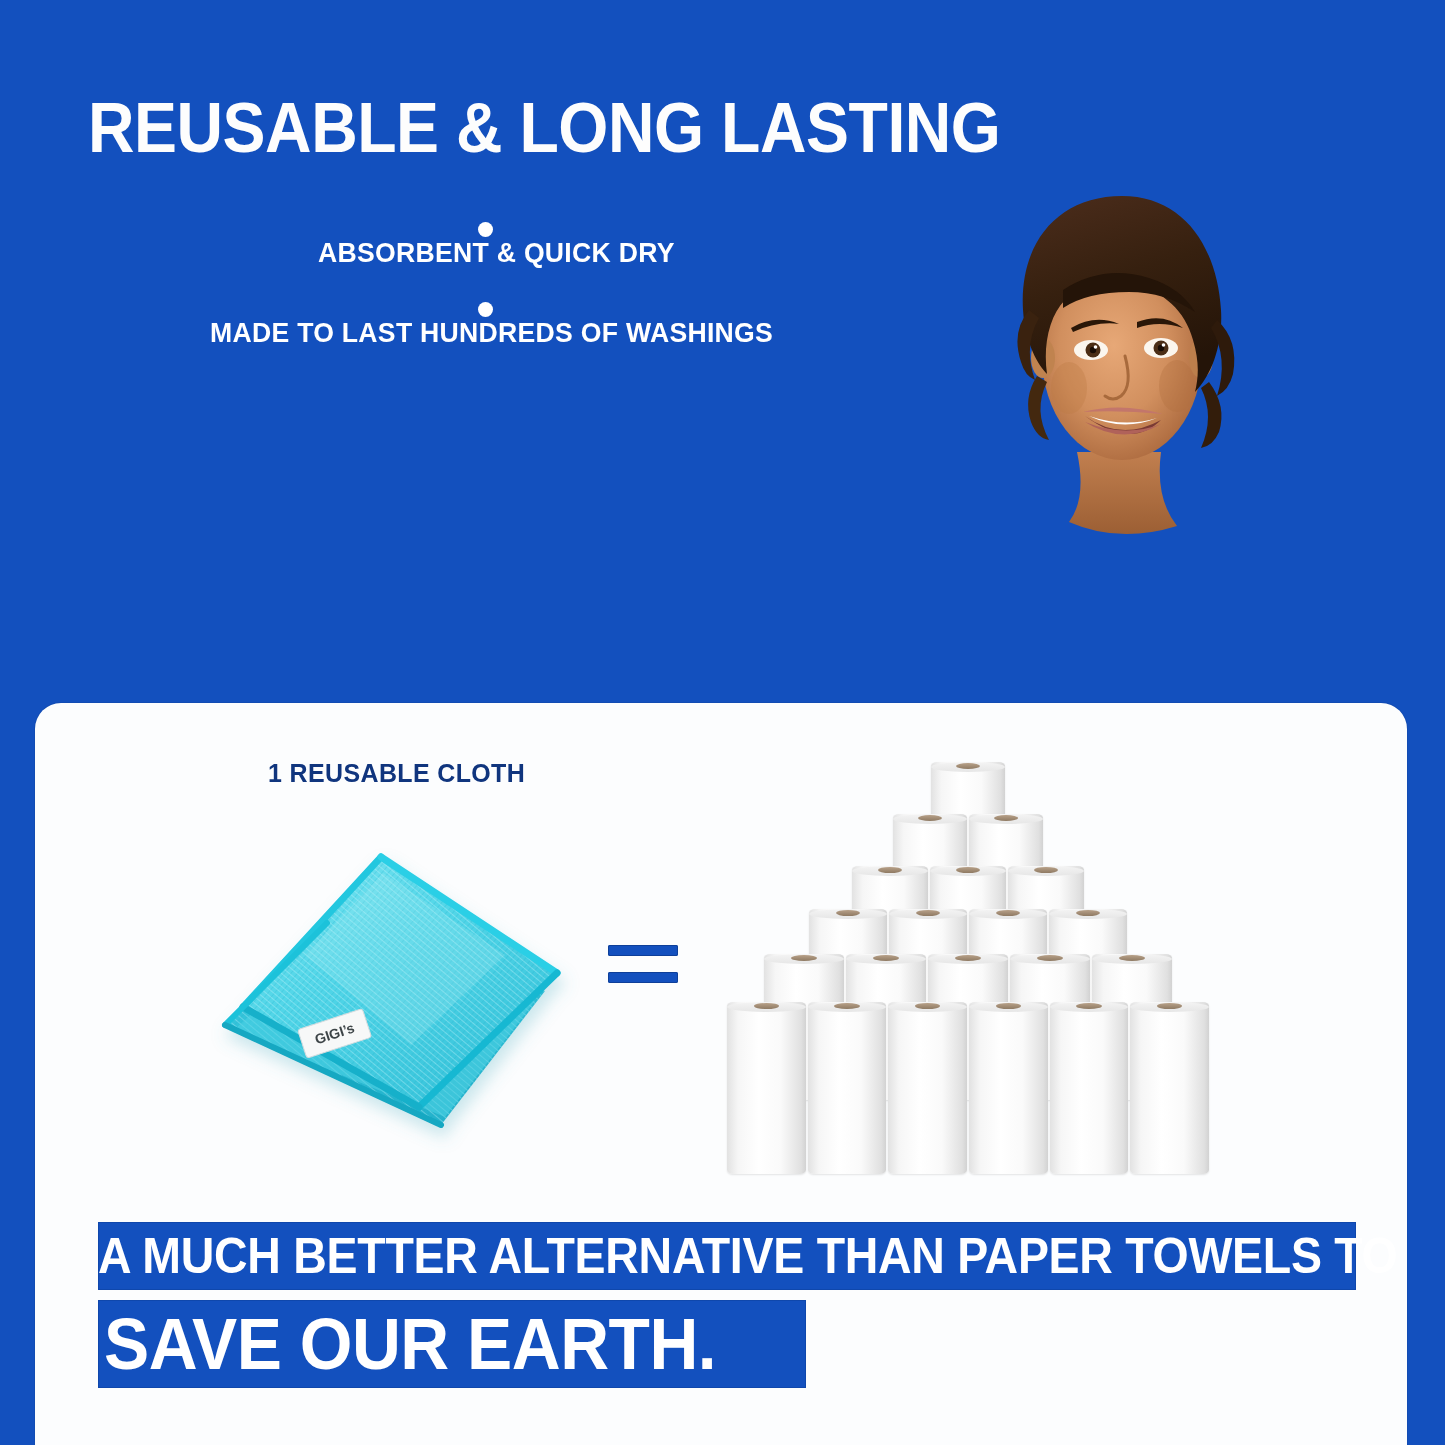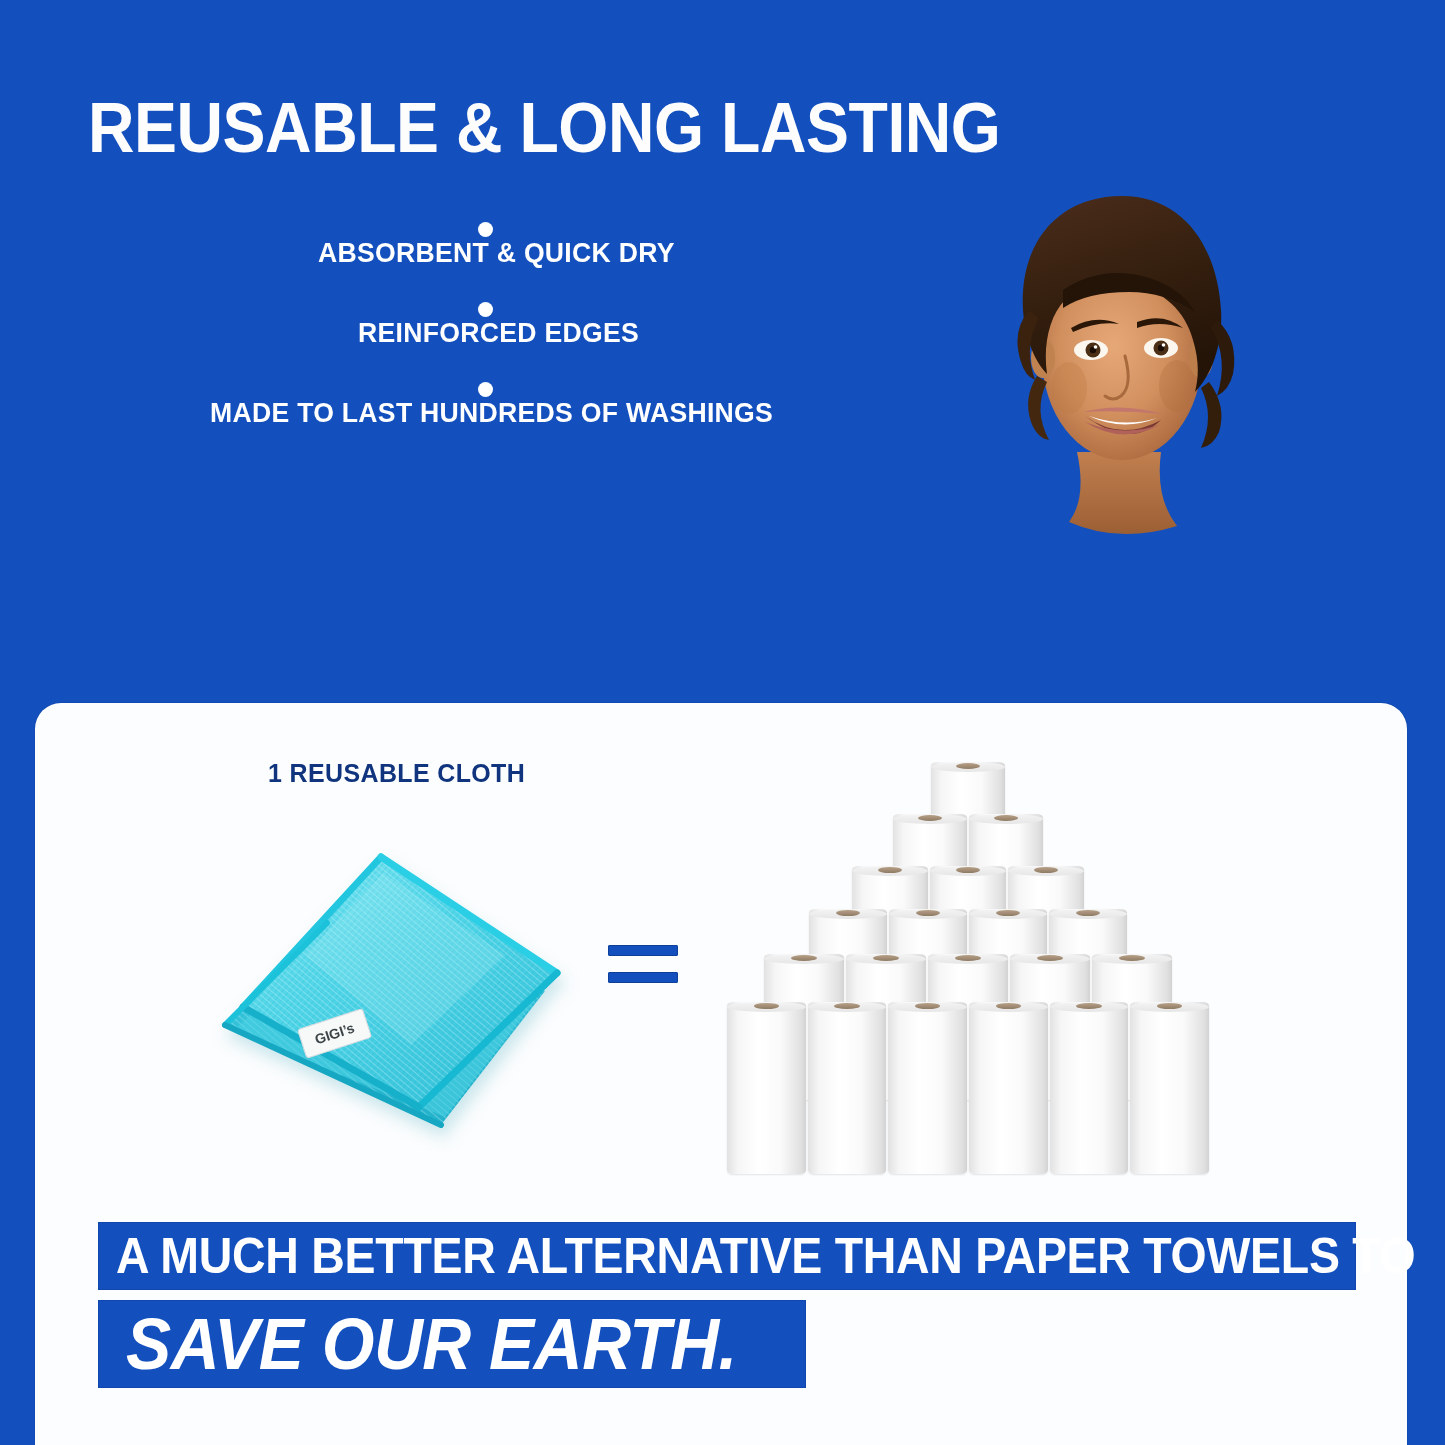--- a/index.html
+++ b/index.html
@@ -108,40 +108,36 @@
   
   .banner{
     position:absolute;background:#1350BE;
     display:flex;align-items:center;
     box-shadow:inset 0 0 0 1px #0F47AC;
   }
   .banner span{
     color:#FFFFFF;font-weight:bold;white-space:nowrap;
     transform-origin:left center;
   }
-  .banner-1{left:98px;top:1222px;height:68px;width:1258px;padding-left:18px;box-sizing:border-box;}
+  .banner-1{left:98px;top:1222px;height:68px;width:1258px;padding-left:0;box-sizing:border-box;}
   .banner-1 span{font-size:50px;transform:scaleX(0.93);letter-spacing:-0.3px;}
-  .banner-2{left:98px;top:1300px;height:88px;width:708px;padding-left:28px;box-sizing:border-box;font-style:italic;}
+  .banner-2{left:98px;top:1300px;height:88px;width:708px;padding-left:6px;box-sizing:border-box;}
   .banner-2 span{font-size:72px;transform:scaleX(0.94);letter-spacing:-0.5px;}
 </style>
 </head>
 <body>
 
 <div class="stage">
 
   <div class="headline">REUSABLE &amp; LONG LASTING</div>
 
   <div class="bullets">
     <div class="bullet-row">
       <span class="bullet-dot"></span>
       <span class="bullet-label">ABSORBENT &amp; QUICK DRY</span>
-    </div>
-    <div class="bullet-row">
-      <span class="bullet-dot"></span>
-      <span class="bullet-label">REINFORCED EDGES</span>
     </div>
     <div class="bullet-row">
       <span class="bullet-dot"></span>
       <span class="bullet-label">MADE TO LAST HUNDREDS OF WASHINGS</span>
     </div>
   </div>
 
   <div class="mascot-wrap">
     <svg class="portrait" viewBox="0 0 275 400">
       <defs>

